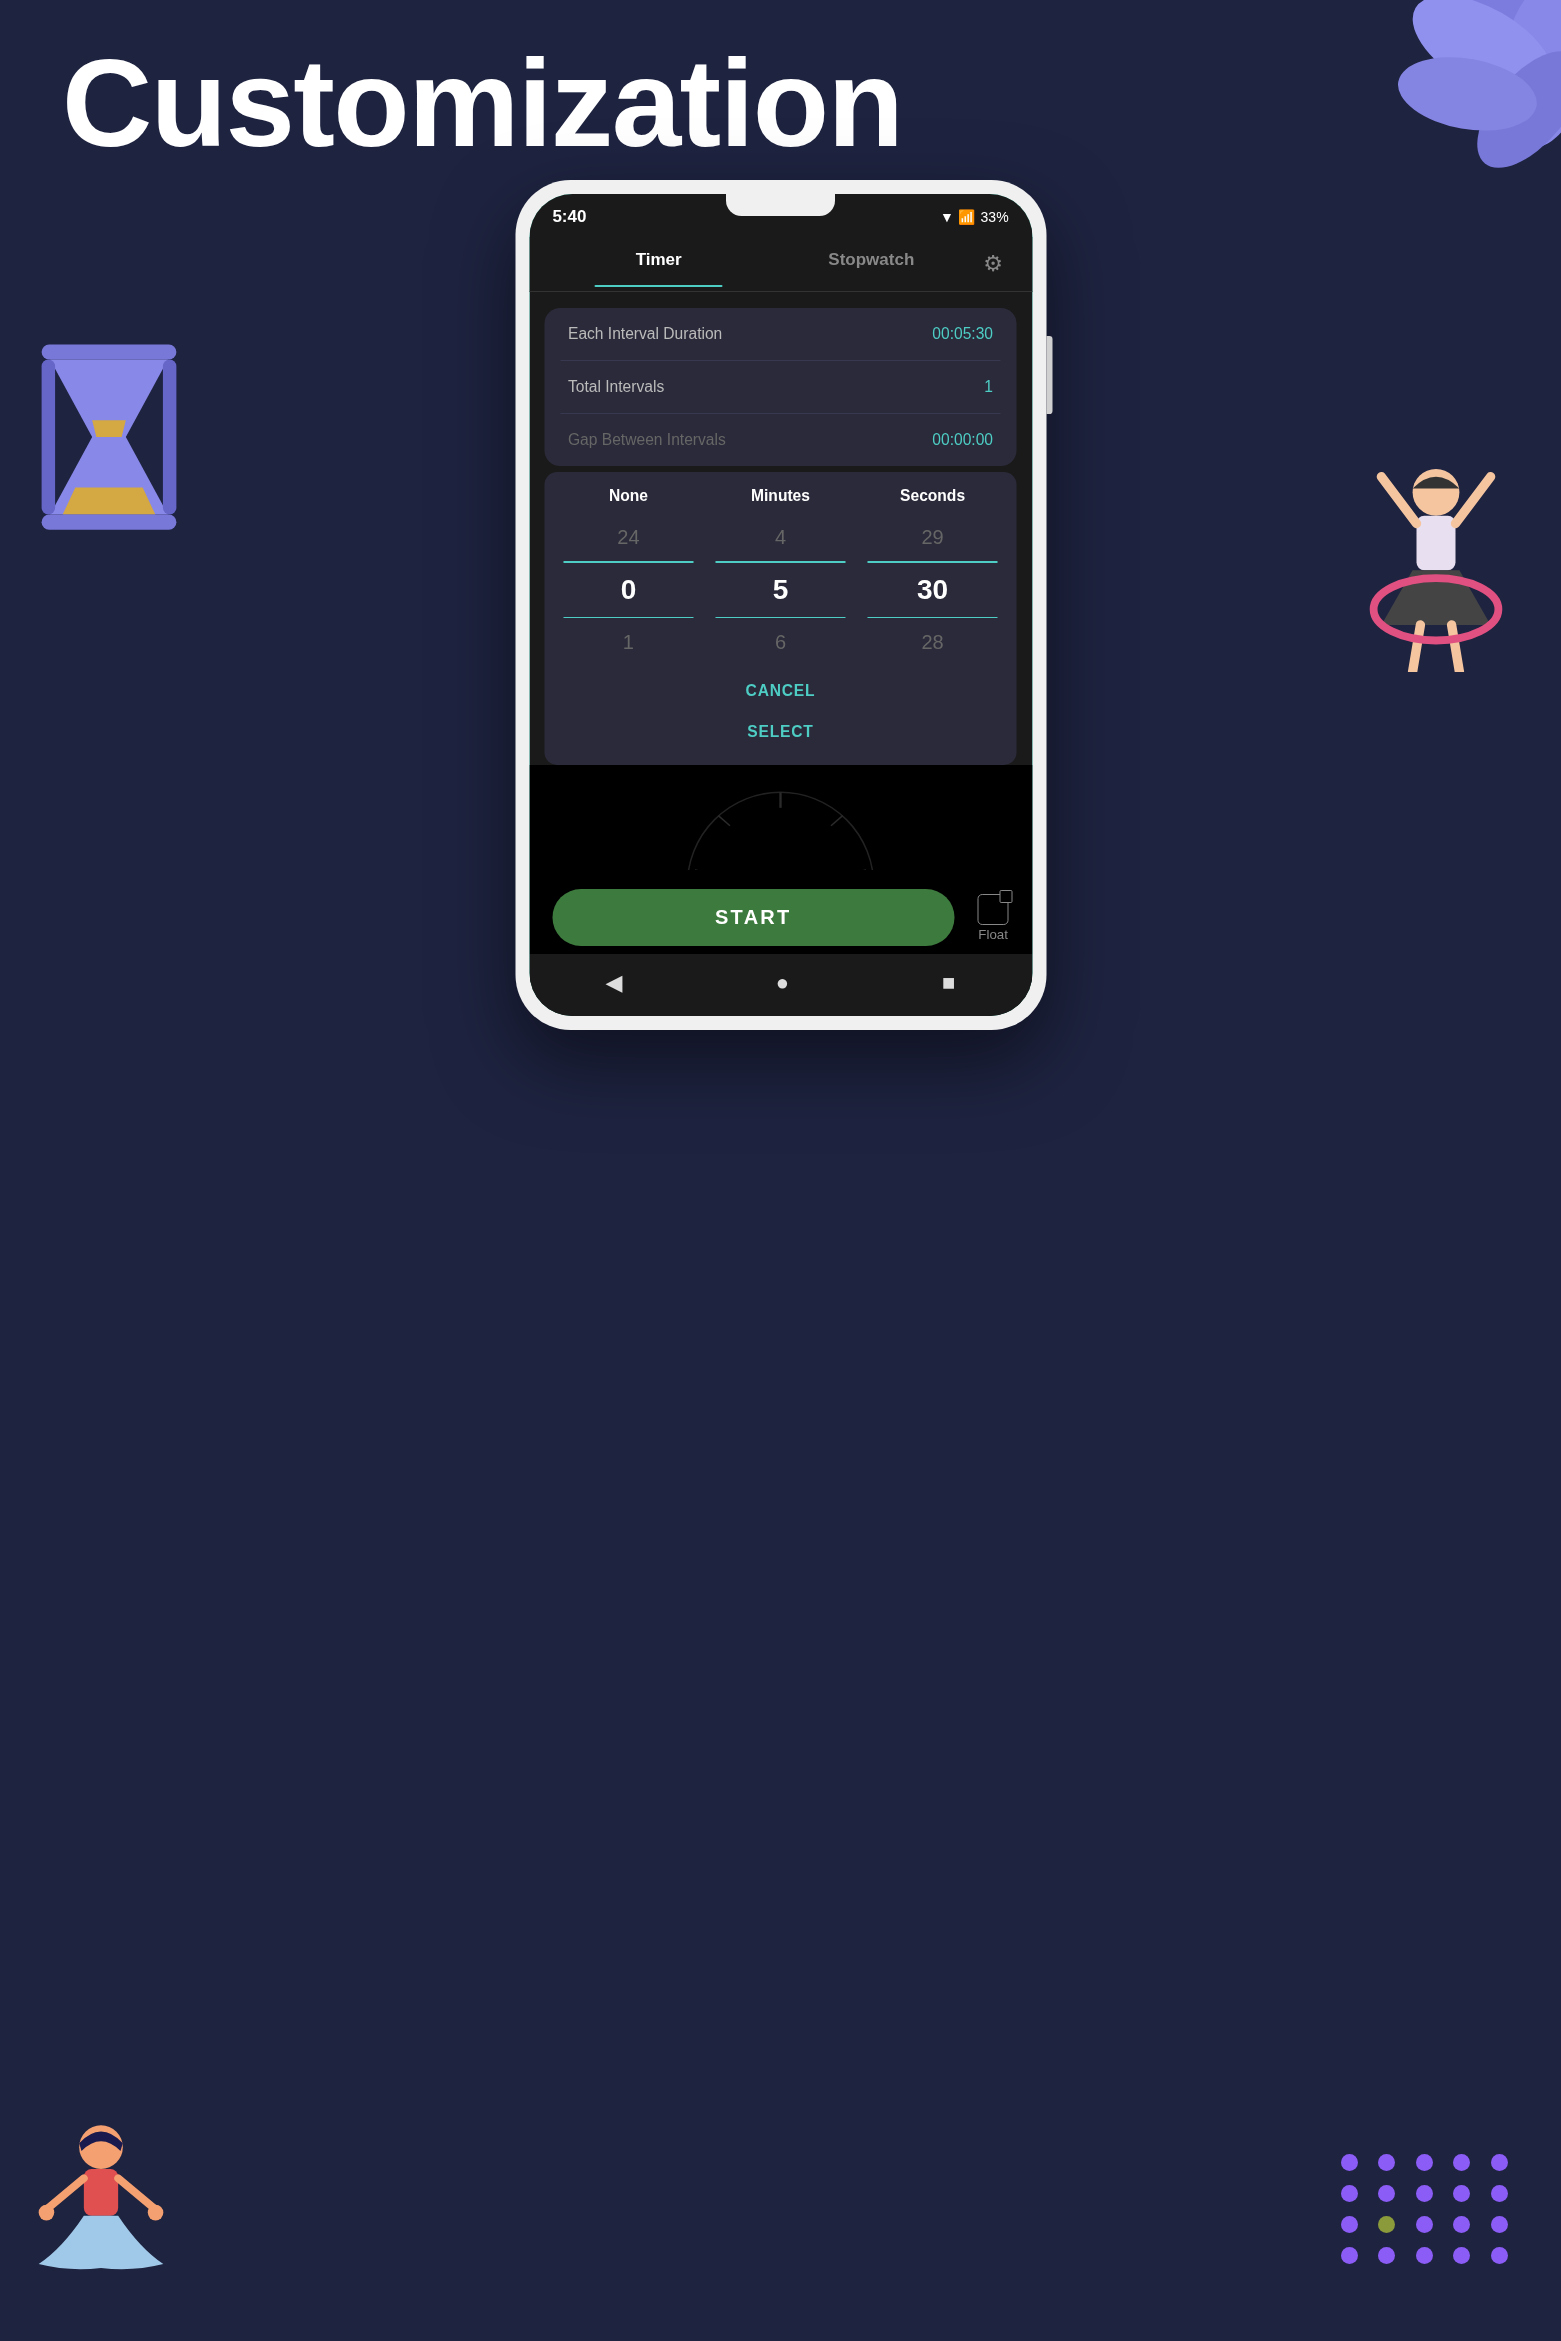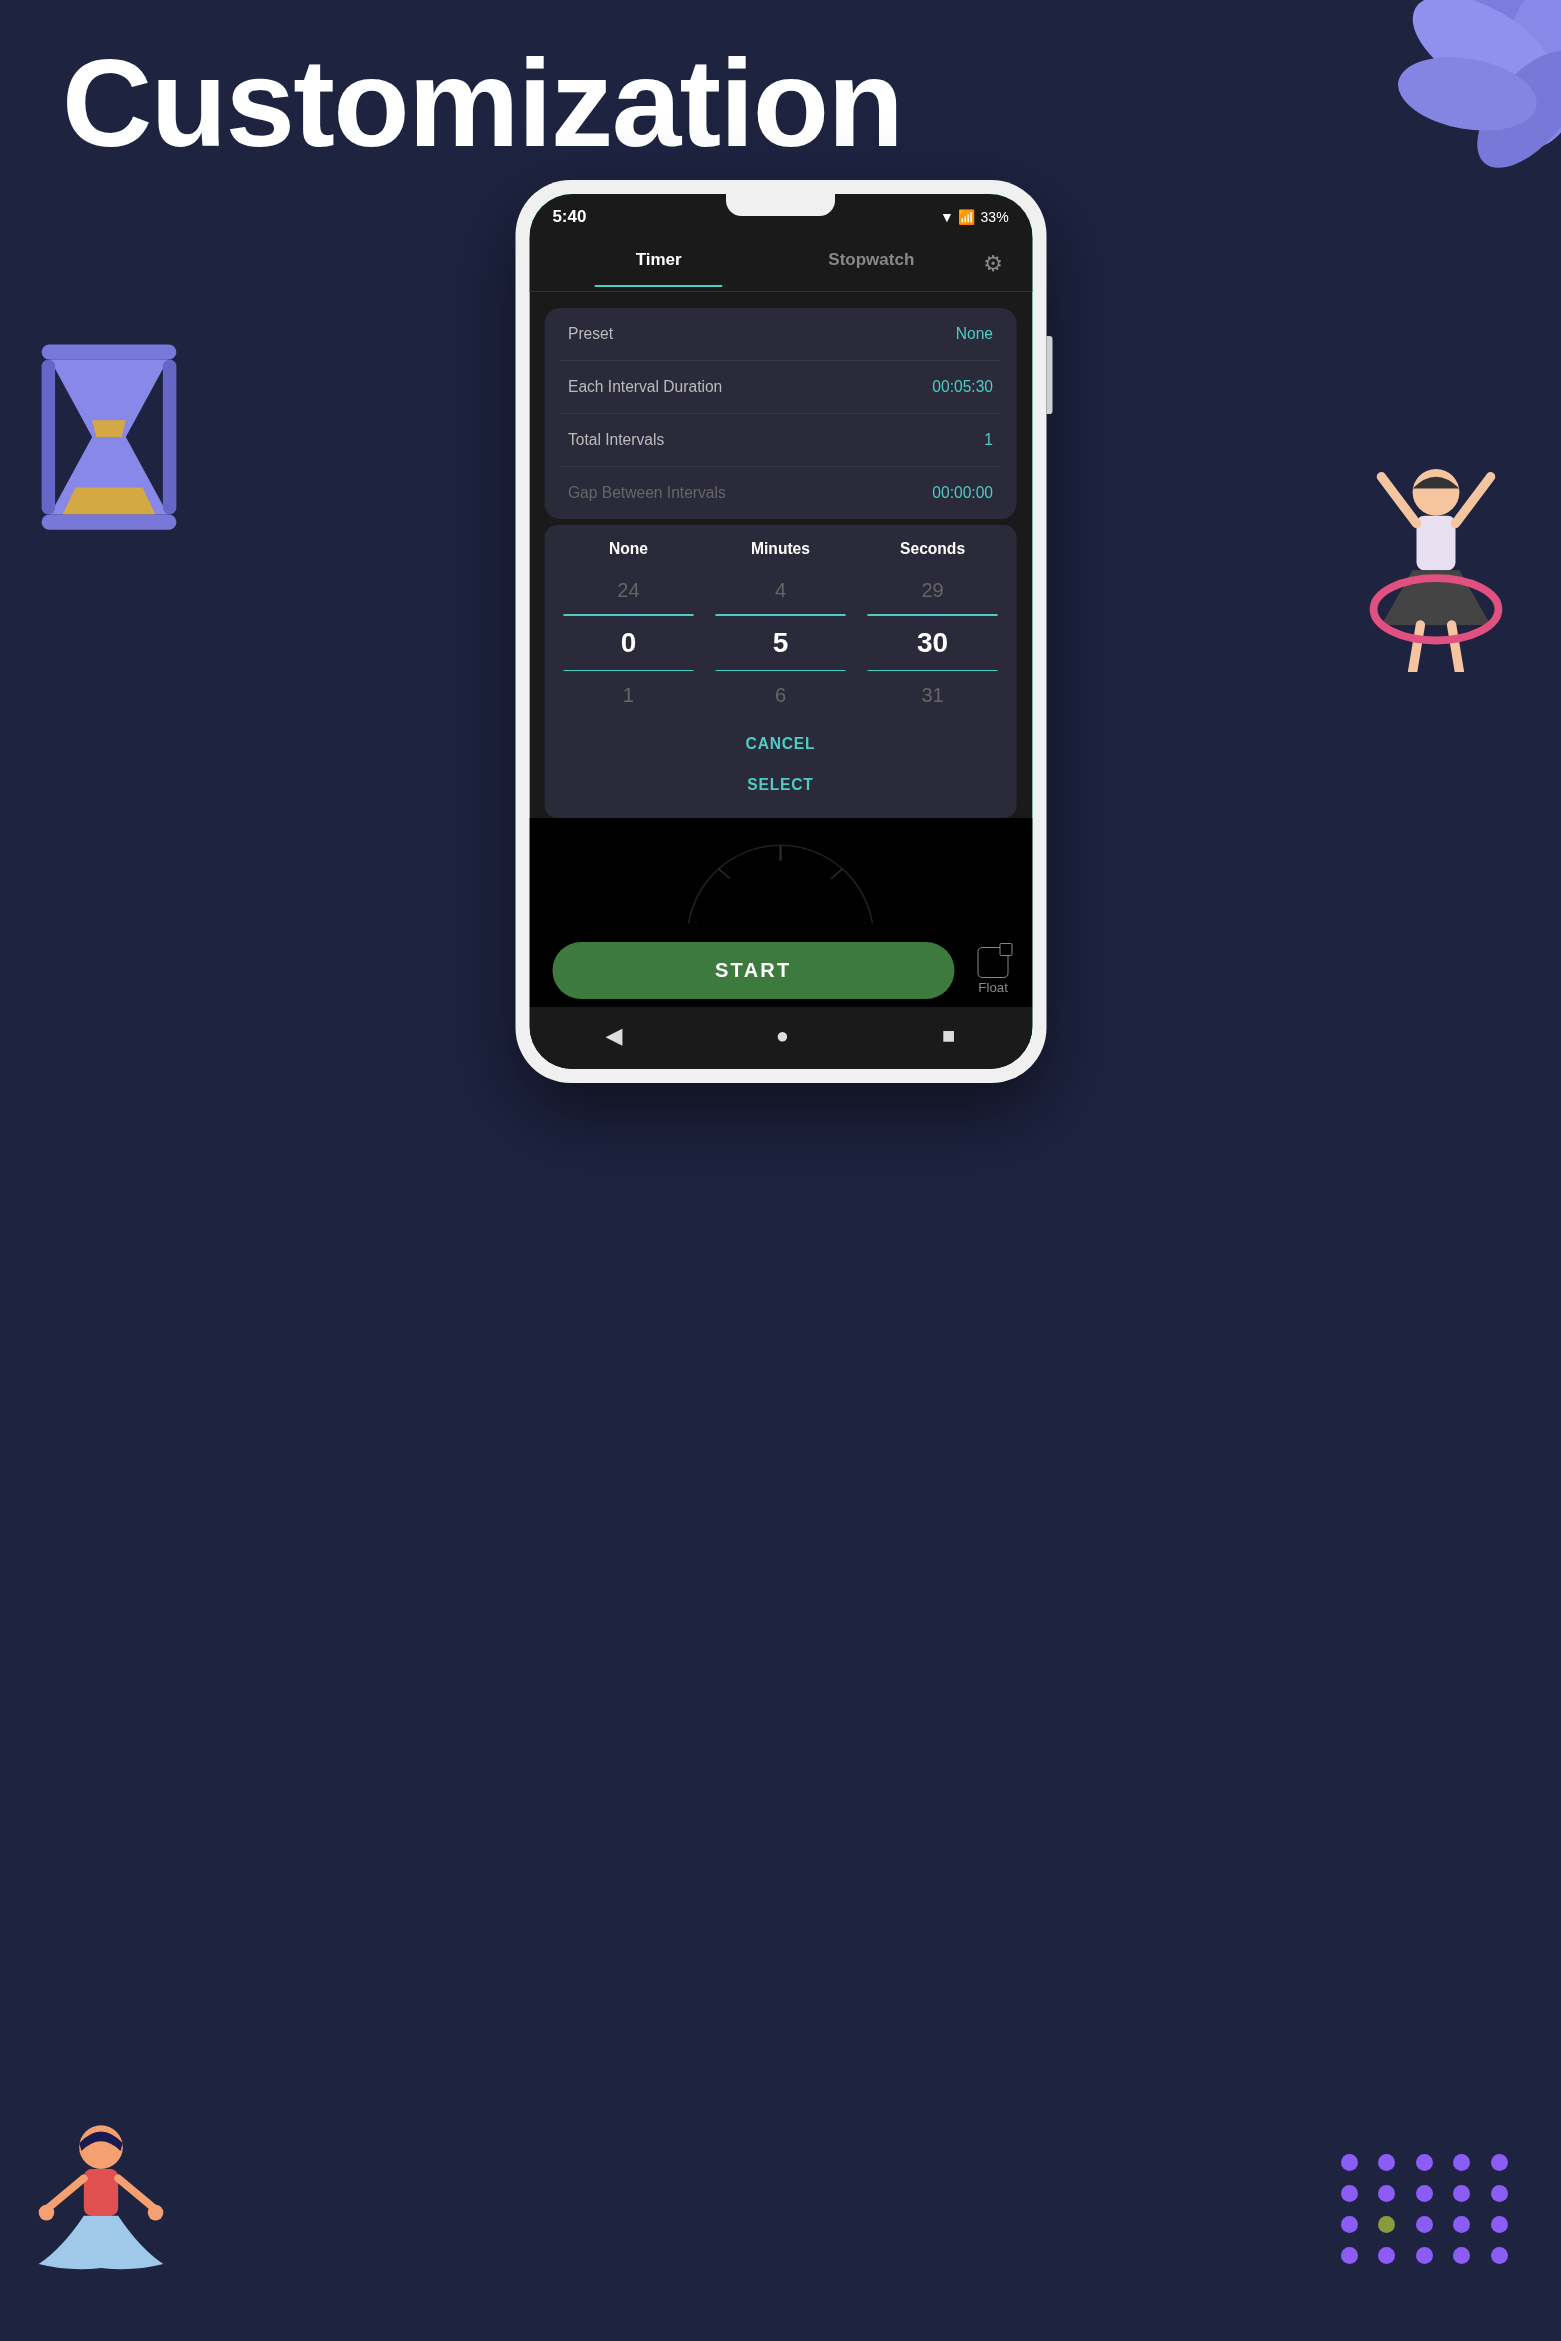--- a/index.html
+++ b/index.html
@@ -525,24 +525,20 @@
 
       <div class="app-content">
 
         <div class="tabs-bar">
           <div class="tab active">Timer</div>
           <div class="tab">Stopwatch</div>
           <div class="tab-gear">⚙</div>
         </div>
 
         <div class="settings-panel">
-          <div class="setting-row">
-            <span class="setting-label">Preset</span>
-            <span class="setting-value">None</span>
-          </div>
           <div class="setting-row">
             <span class="setting-label">Each Interval Duration</span>
             <span class="setting-value">00:05:30</span>
           </div>
           <div class="setting-row">
             <span class="setting-label">Total Intervals</span>
             <span class="setting-value">1</span>
           </div>
           <div class="setting-row">
             <span class="setting-label" style="color:#666;">Gap Between Intervals</span>
@@ -580,21 +576,21 @@
               <div class="picker-below">6</div>
             </div>
 
             <div class="picker-col">
               <div class="picker-above">29</div>
               <div class="picker-selected-container">
                 <div class="picker-line-top"></div>
                 <div class="picker-selected">30</div>
                 <div class="picker-line-bottom"></div>
               </div>
-              <div class="picker-below">31</div>
+              <div class="picker-below">28</div>
             </div>
           </div>
 
           <div class="picker-actions">
             <button class="picker-btn">CANCEL</button>
             <button class="picker-btn">SELECT</button>
           </div>
         </div>
 
         <div class="clock-area">

